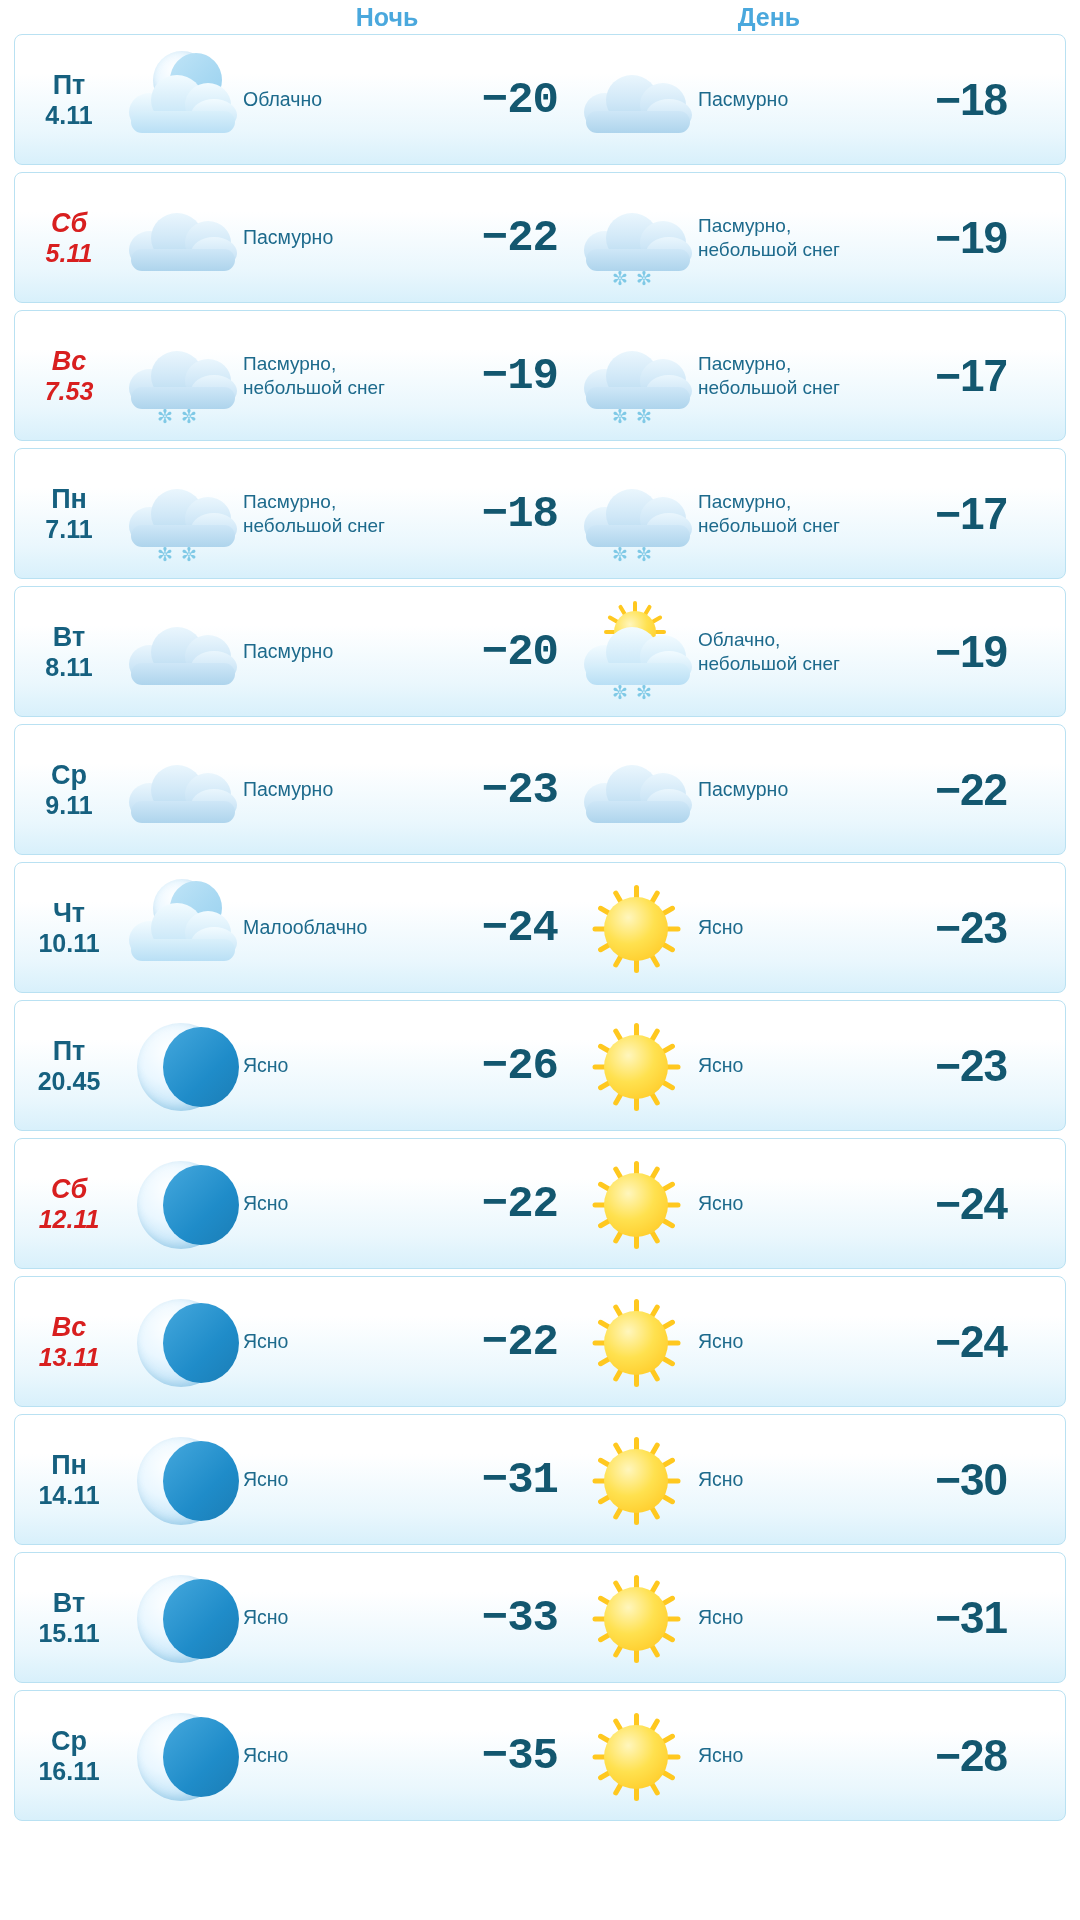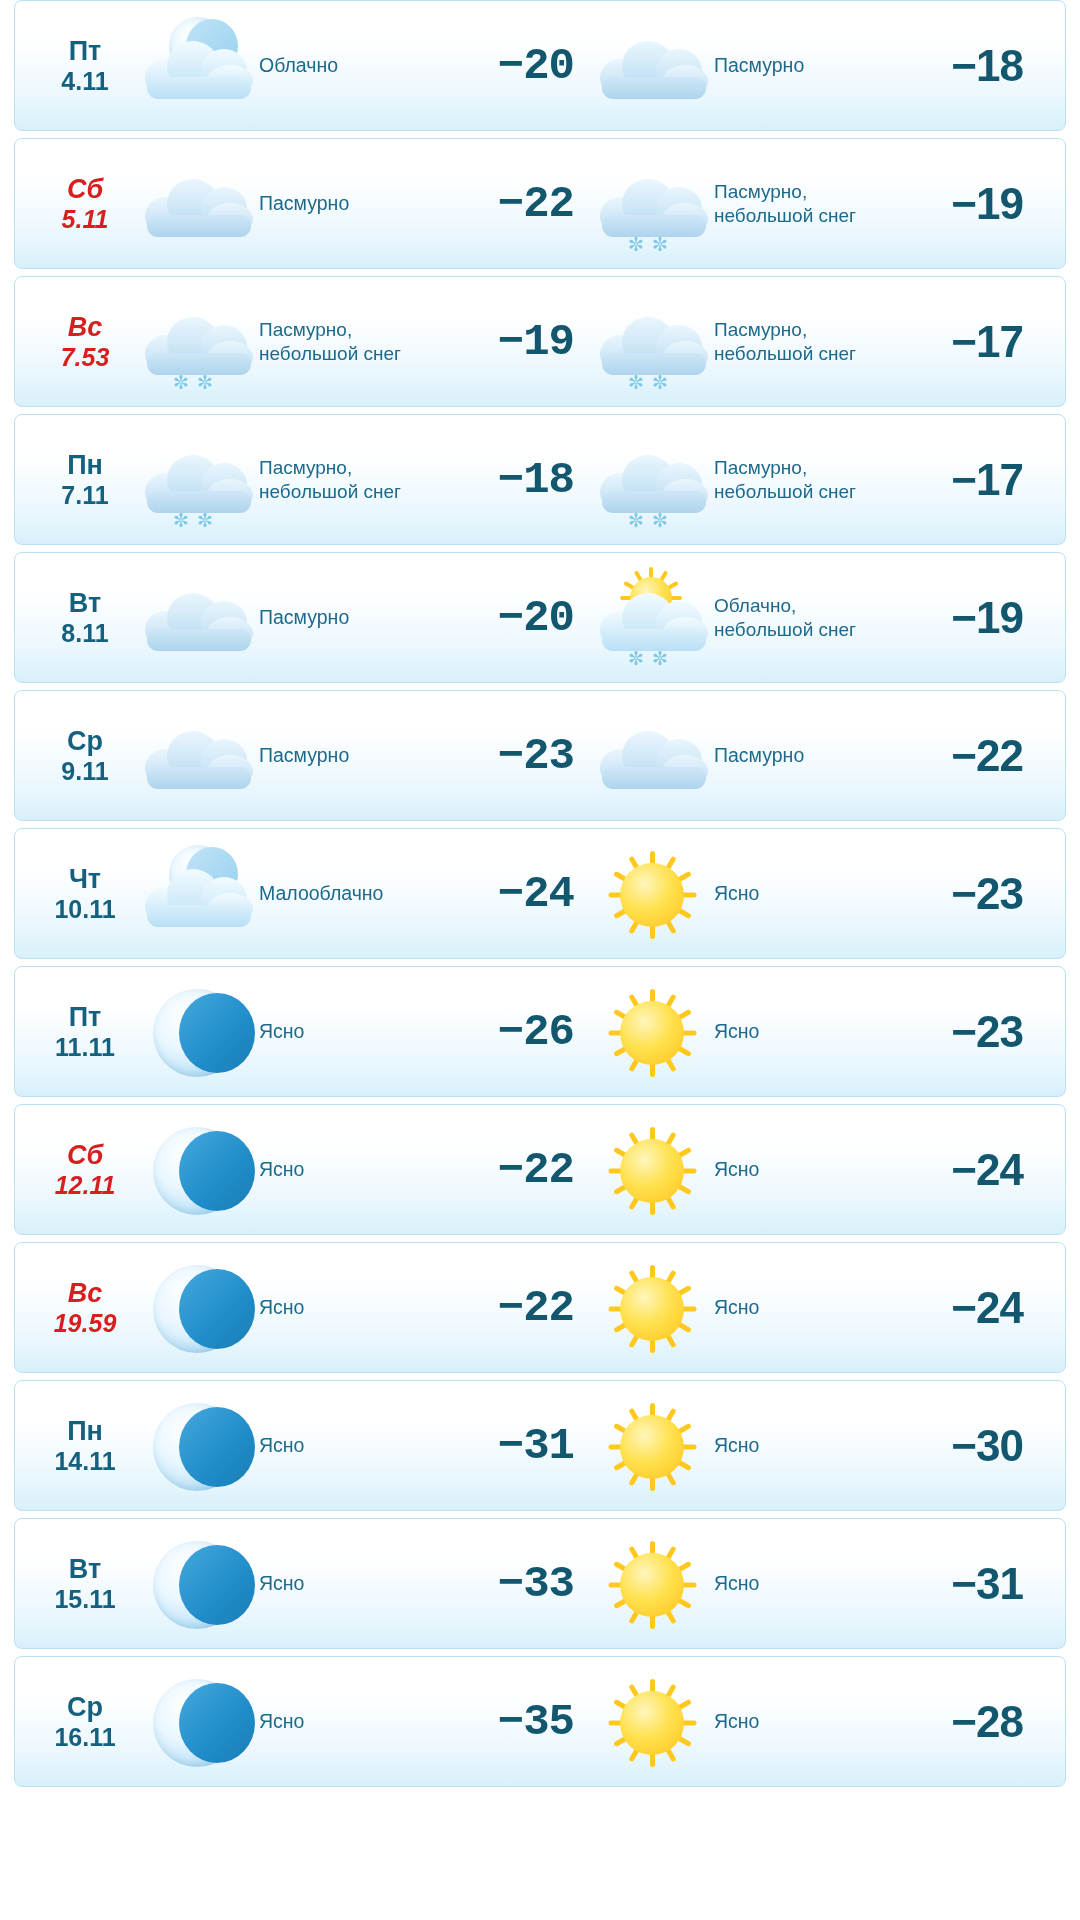--- a/index.html
+++ b/index.html
@@ -46,21 +46,20 @@
   }
   .row {
     height: 131px;
     border: 1px solid #b9e1f2;
     border-radius: 8px;
     background: linear-gradient(to bottom, #ffffff 0%, #ffffff 30%, #eaf7fd 75%, #d8f0fb 100%);
     display: flex;
     align-items: center;
     position: relative;
     overflow: hidden;
-    justify-content: center;
   }
   .date {
     width: 108px;
     text-align: center;
     flex: 0 0 108px;
     line-height: 1.15;
   }
   .dow {
     font-size: 27px;
     font-weight: bold;
@@ -204,20 +203,24 @@
     color: #7fc9e6;
     font-size: 19px;
     letter-spacing: 8px;
   }
 </style>
 </head>
 <body>
 
 <div class="page">
 
+  <div class="header">
+    <div class="col-night">Ночь</div>
+    <div class="col-day">День</div>
+  </div>
 
   <div class="rows" id="rows">
       <div class="row">
         <div class="date">
           <div class="dow">Пт</div>
           <div class="dnum">4.11</div>
         </div>
         <div class="half half-night">
           <div class="icon-wrap">
             <div class="moon moon-small"></div>
@@ -464,21 +467,21 @@
               <div class="disc"></div>
             </div>
           </div>
           <div class="cond">Ясно</div>
           <div class="temp">−23</div>
         </div>
       </div>
       <div class="row">
         <div class="date">
           <div class="dow">Пт</div>
-          <div class="dnum">11.11</div>
+          <div class="dnum">20.45</div>
         </div>
         <div class="half half-night">
           <div class="icon-wrap">
             <div class="moon moon-big"></div>
           </div>
           <div class="cond">Ясно</div>
           <div class="temp temp-night">−26</div>
         </div>
         <div class="half half-day">
           <div class="icon-wrap">
@@ -532,21 +535,21 @@
               <div class="disc"></div>
             </div>
           </div>
           <div class="cond">Ясно</div>
           <div class="temp">−24</div>
         </div>
       </div>
       <div class="row">
         <div class="date weekend">
           <div class="dow">Вс</div>
-          <div class="dnum">19.59</div>
+          <div class="dnum">13.11</div>
         </div>
         <div class="half half-night">
           <div class="icon-wrap">
             <div class="moon moon-big"></div>
           </div>
           <div class="cond">Ясно</div>
           <div class="temp temp-night">−22</div>
         </div>
         <div class="half half-day">
           <div class="icon-wrap">

